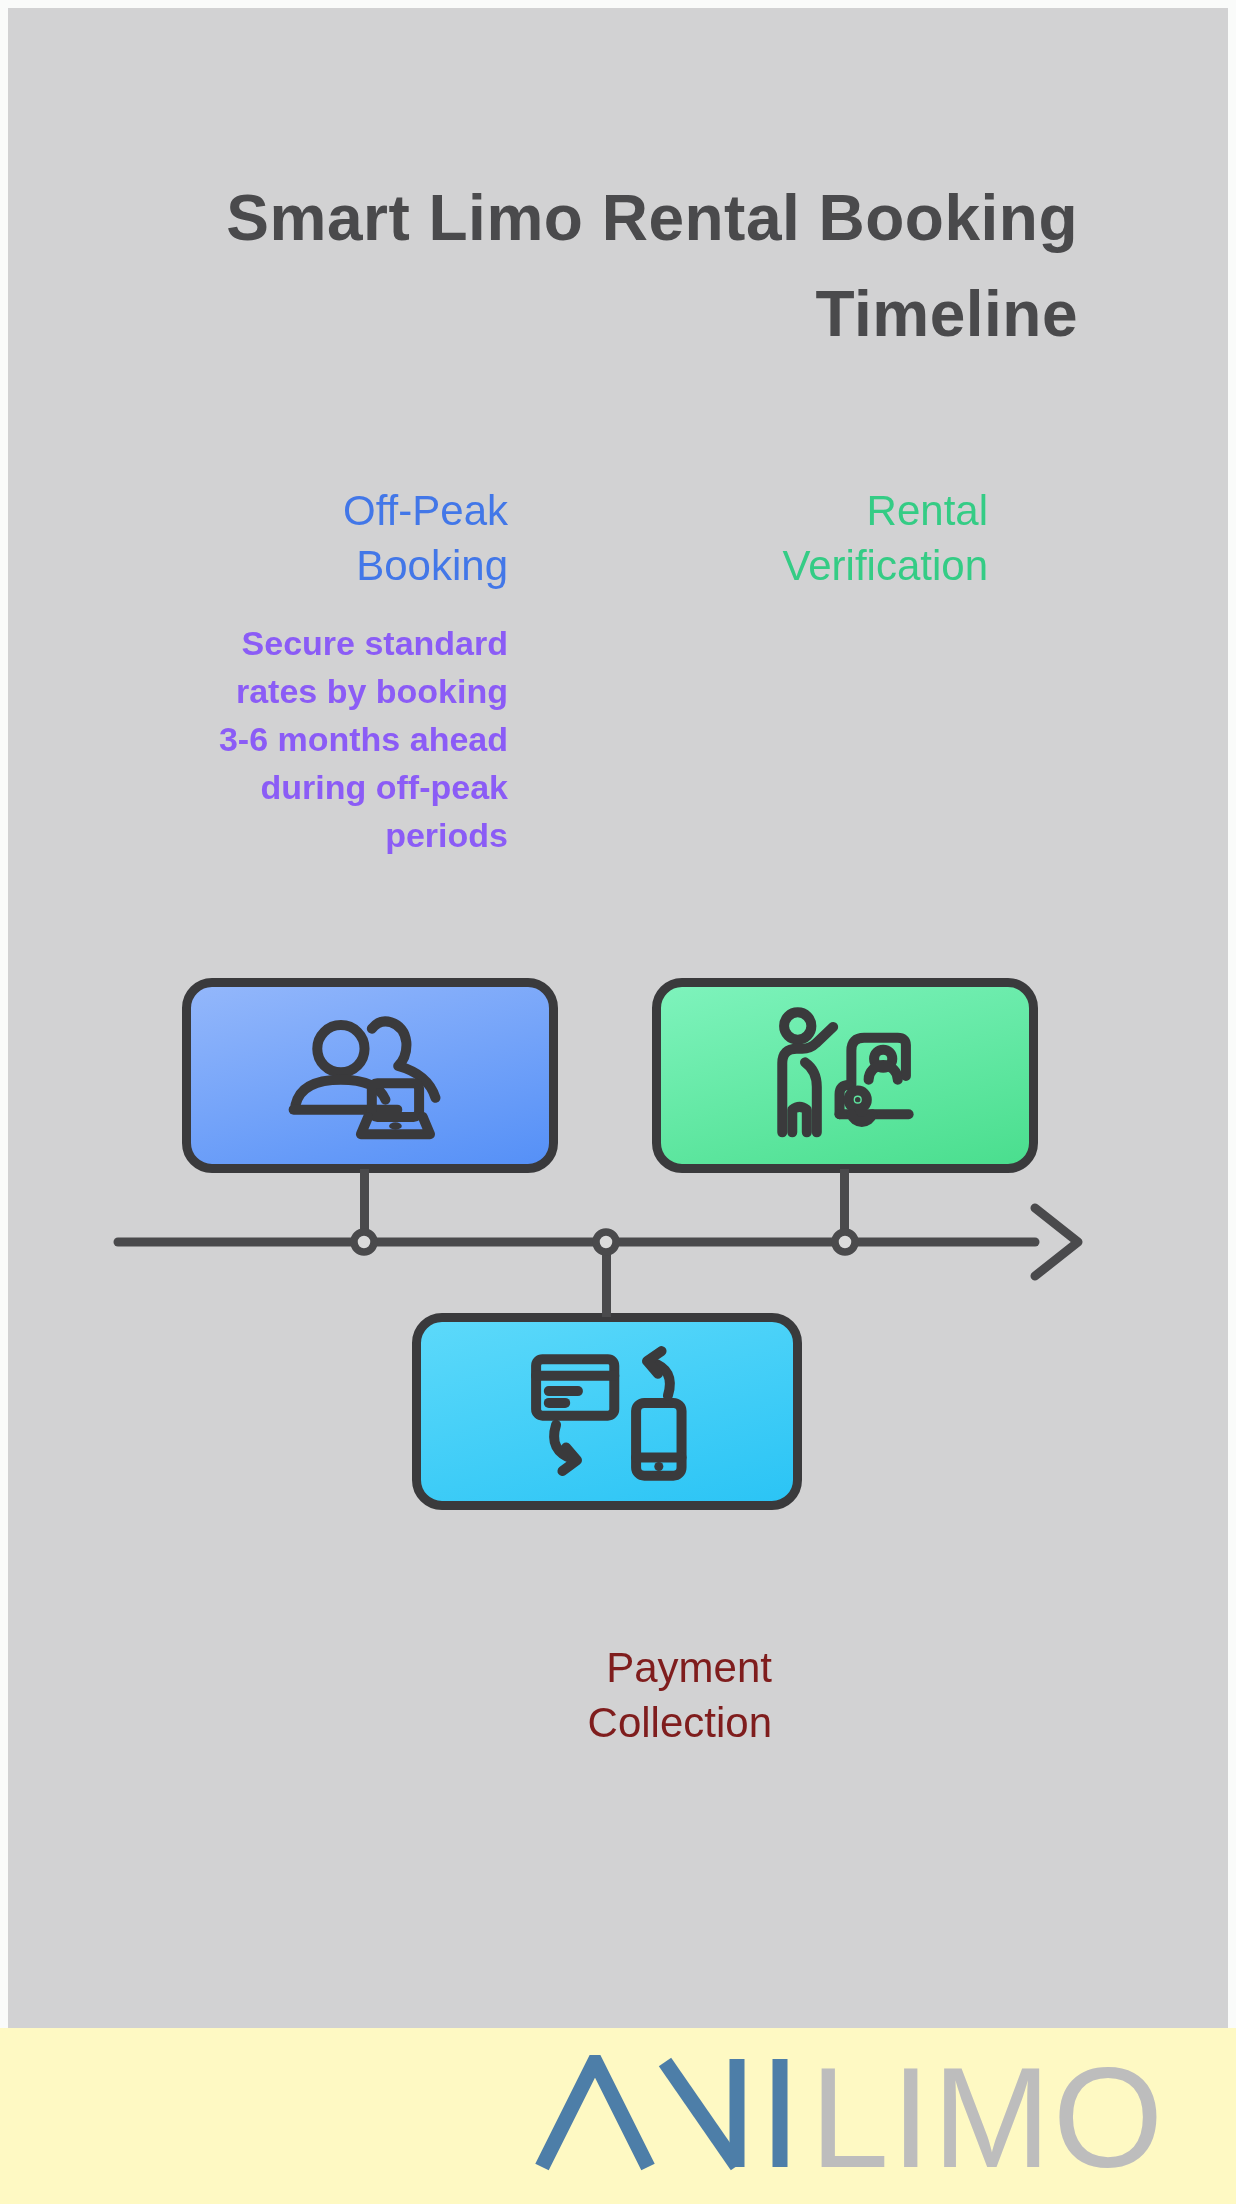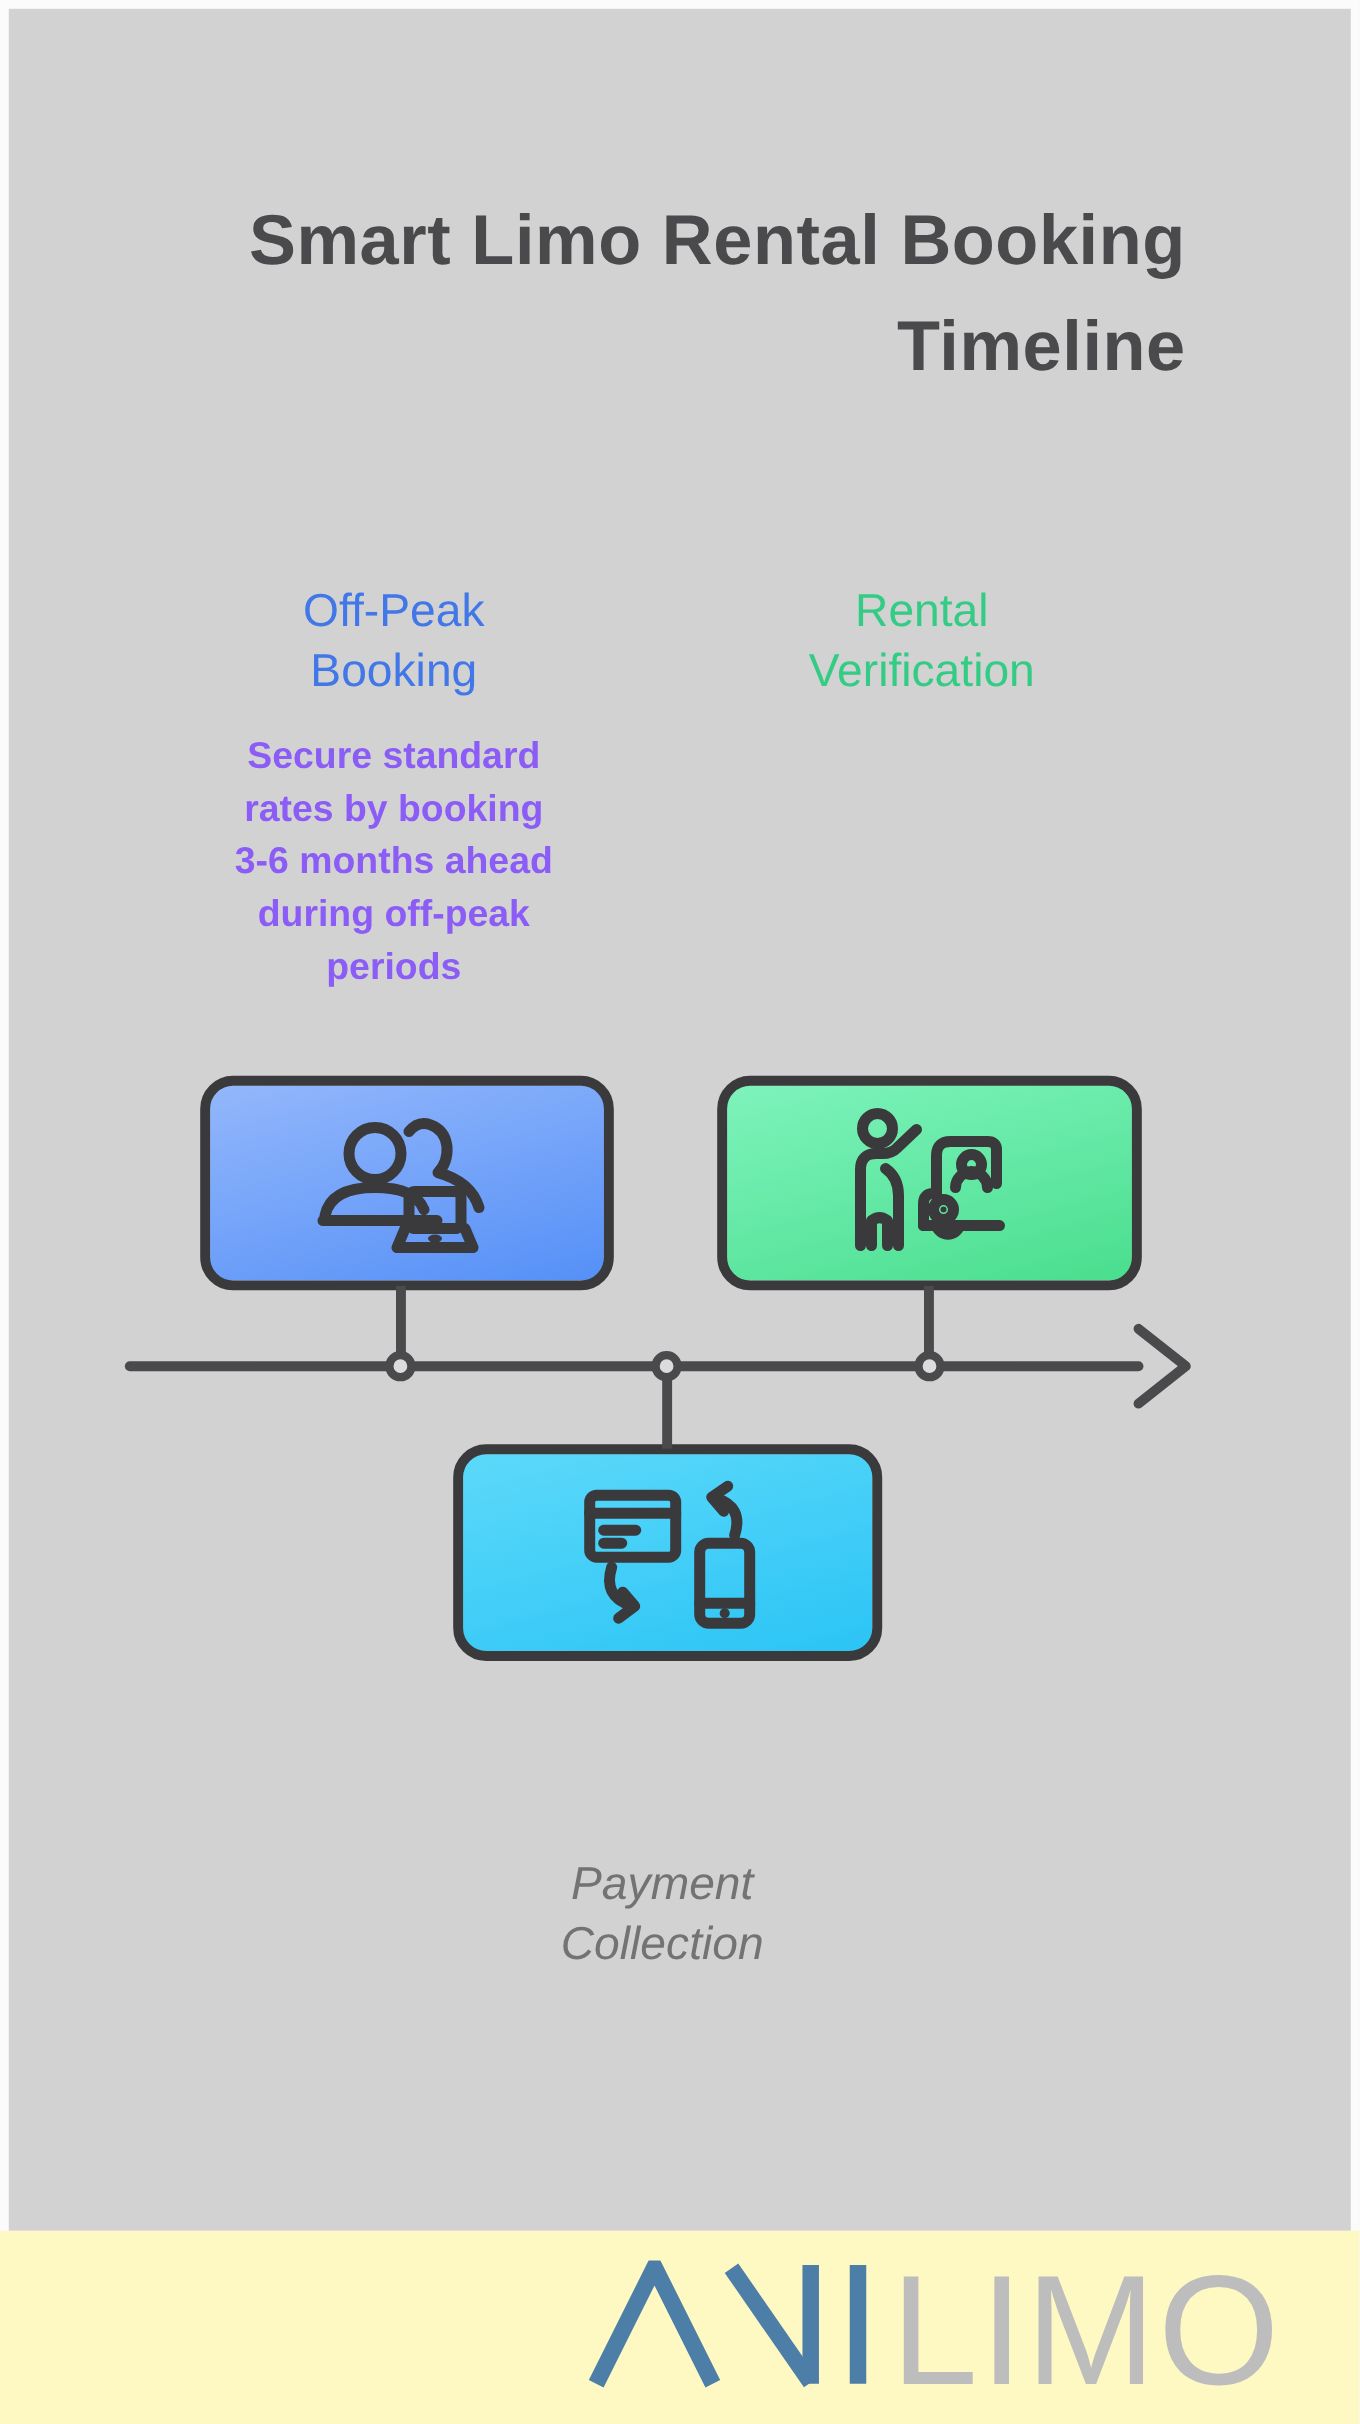--- a/index.html
+++ b/index.html
@@ -12,21 +12,21 @@
     position:absolute; left:8px; top:8px; width:1220px; height:2020px;
     background:#d2d2d3;
   }
   .title {
     position:absolute; left:158px; top:170px; width:920px; margin:0;
     text-align:right; font-size:64px; font-weight:700; line-height:96px;
     color:#4a4a4c; letter-spacing:0.5px;
   }
   .title span { display:block; }
 
-  .step-text { position:absolute; text-align:center;margin-top:44px; }
+  .step-text { position:absolute; text-align:right; }
   .step-heading { font-size:42px; line-height:55px; font-weight:400; margin:0 0 26px 0; }
   .step-desc { font-size:34px; line-height:48px; color:#8b5cf6; margin:0;font-weight:bold; }
 
   #step-text-1 { left:208px; top:483px; width:300px; }
   #step-text-2 { left:688px; top:483px; width:300px; }
   #step-text-3 { left:432px; top:1640px; width:340px; }
 
   .icon-box {
     position:absolute; box-sizing:border-box;
     border:9px solid #3a3a3c; border-radius:30px;
@@ -75,21 +75,21 @@
   <div class="step-text" id="step-text-1">
     <h2 class="step-heading" style="color: rgb(66, 119, 232);">Off-Peak Booking</h2>
     <p class="step-desc">Secure standard rates by booking 3-6 months ahead during off-peak periods</p>
   </div>
 
   <div class="step-text" id="step-text-2">
     <h2 class="step-heading" style="color: rgb(52, 204, 133);">Rental Verification</h2>
   </div>
 
   <div class="step-text" id="step-text-3">
-    <h2 class="step-heading" style="color: #737373; font-style: italic;">Payment Collection</h2>
+    <h2 class="step-heading" style="color: #7f1d1d;">Payment Collection</h2>
   </div>
 
   <div class="icon-box" id="box-1">
     <svg class="box-icon" viewBox="0 0 220 160">
       <circle class="stroke" cx="78" cy="50" r="26"></circle>
       <path class="stroke" d="M 28 112 Q 34 84 78 84 Q 118 84 127 106"></path>
       <path class="stroke" d="M 26 117 H 140"></path>
       <path class="stroke" d="M 112 28 Q 121 17 133 21 Q 148 26 150 43 Q 151 59 141 69 Q 174 78 182 104"></path>
       <rect class="stroke" x="112" y="88" width="52" height="37" rx="6"></rect>
       <path class="stroke" d="M 108 125 L 100 144 H 176 L 168 125"></path>

